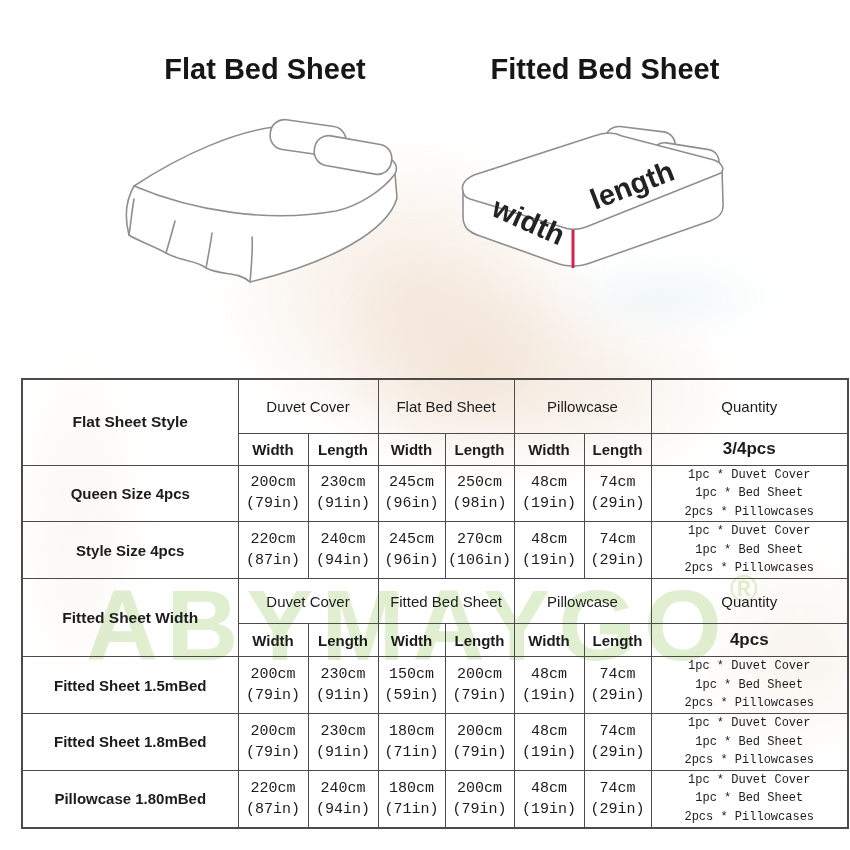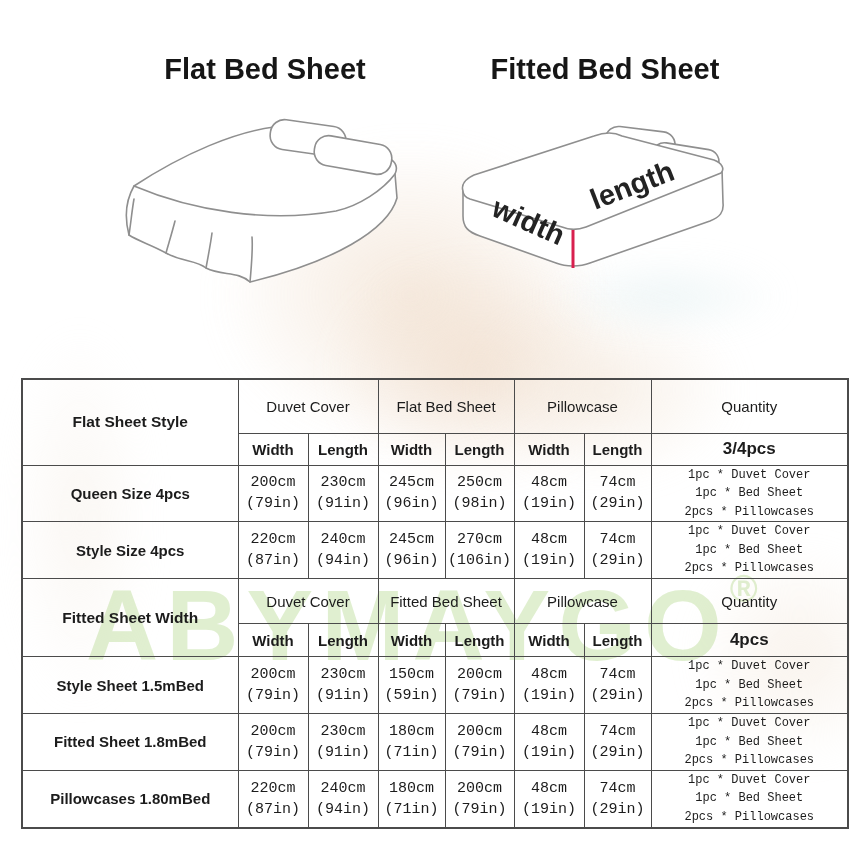--- a/index.html
+++ b/index.html
@@ -220,21 +220,21 @@
       <td class="t-dimh">Width</td>
       <td class="t-dimh">Length</td>
       <td class="t-dimh">Width</td>
       <td class="t-dimh">Length</td>
       <td class="t-dimh">Width</td>
       <td class="t-dimh">Length</td>
       <td class="t-qtyv">4pcs</td>
     </tr>
 
     <tr style="height:57px">
-      <td class="t-label">Style Sheet 1.5mBed</td>
+      <td class="t-label">Fitted Sheet 1.5mBed</td>
       <td class="t-dim">
             <div>200cm</div>
             <div>(79in)</div>
           </td>
       <td class="t-dim">
             <div>230cm</div>
             <div>(91in)</div>
           </td>
       <td class="t-dim">
             <div>150cm</div>
@@ -286,21 +286,21 @@
             <div>(29in)</div>
           </td>
       <td class="t-qty">
             <div>1pc * Duvet Cover</div>
             <div>1pc * Bed Sheet</div>
             <div>2pcs * Pillowcases</div>
           </td>
     </tr>
 
     <tr style="height:53px">
-      <td class="t-label">Pillowcases 1.80mBed</td>
+      <td class="t-label">Pillowcase 1.80mBed</td>
       <td class="t-dim">
             <div>220cm</div>
             <div>(87in)</div>
           </td>
       <td class="t-dim">
             <div>240cm</div>
             <div>(94in)</div>
           </td>
       <td class="t-dim">
             <div>180cm</div>

